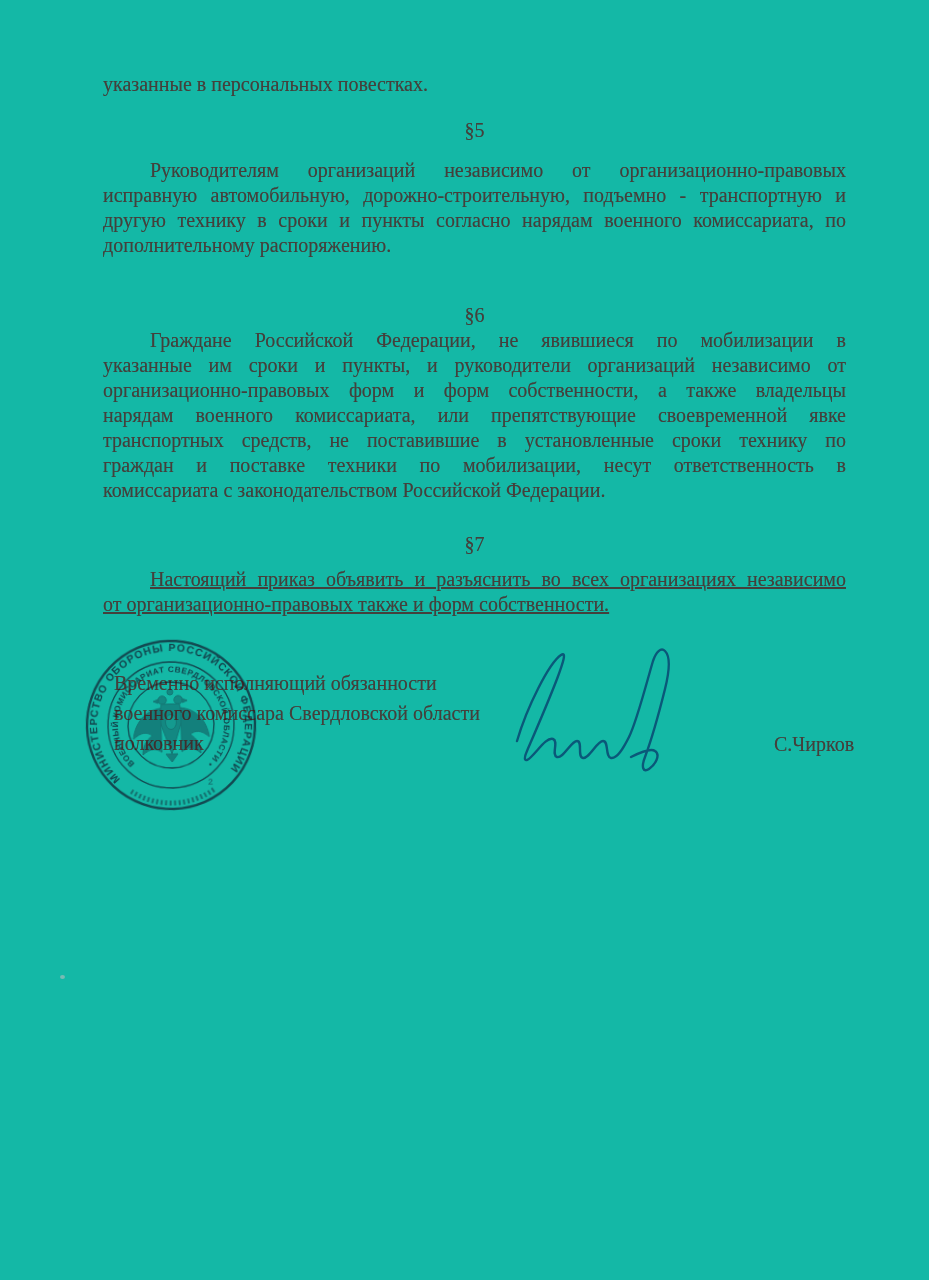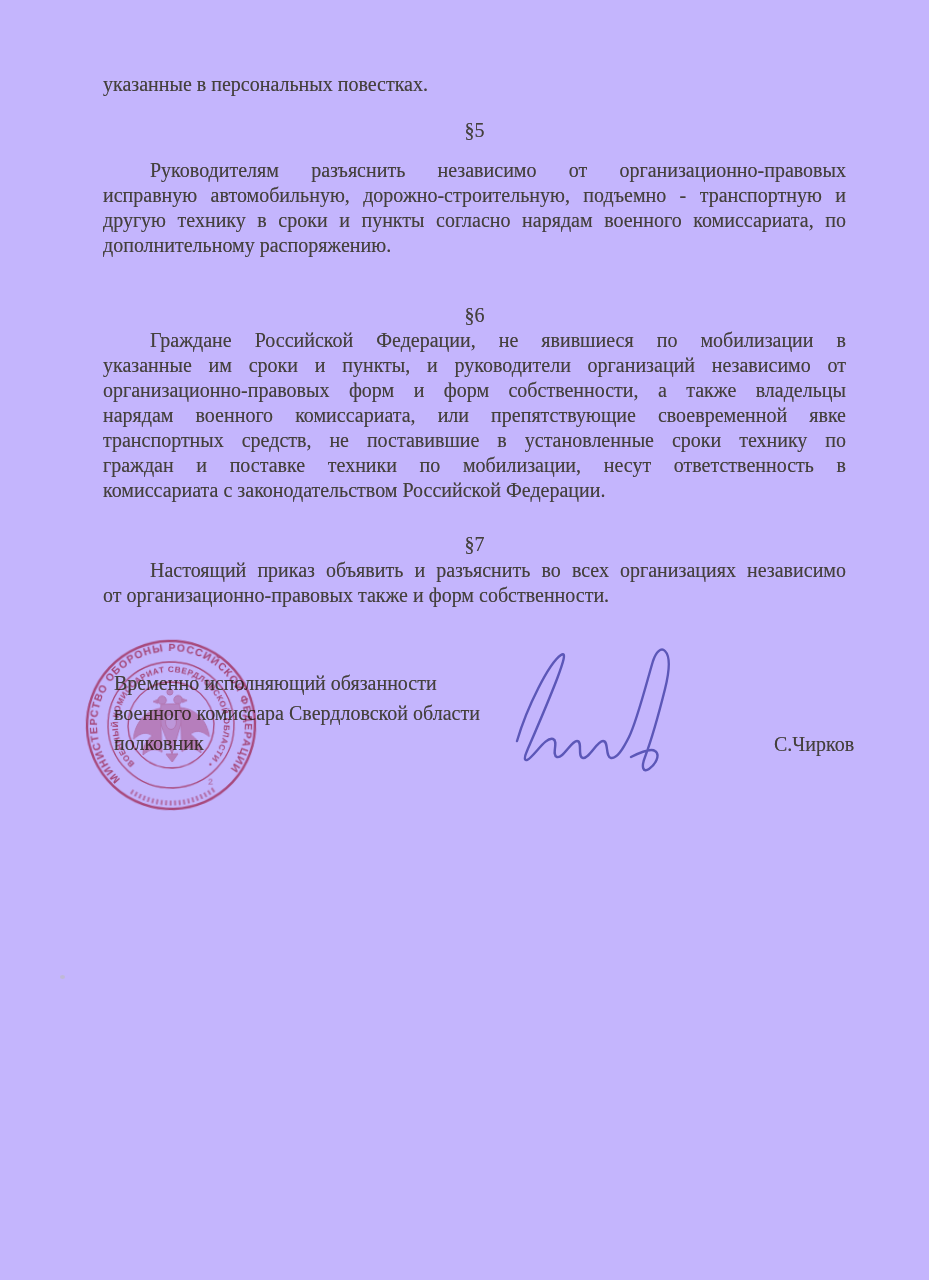--- a/index.html
+++ b/index.html
@@ -1,28 +1,28 @@
 <!DOCTYPE html>
 <html><head>
 <meta charset="utf-8">
 <style>
   html,body{margin:0;padding:0;background:#ffffff;}
   .page{
-    position:relative;width:929px;height:1280px;background:#c4b5fd;overflow:hidden;
+    position:relative;width:929px;height:1280px;background:#14b8a6;overflow:hidden;
     font-family:"Liberation Serif","DejaVu Serif",serif;
     color:#44403c;
     -webkit-font-smoothing:antialiased;
   }
   .txt{font-size:20px;line-height:25px;text-shadow:0 0 .6px rgba(70,66,60,.5);}
   .cont{position:absolute;left:103px;top:72px;width:743px;text-align:left;}
   .sec{position:absolute;left:103px;width:743px;}
   .sec-heading{text-align:center;line-height:25px;}
   .sec5{top:118px;} .sec5 .para{margin-top:15px;}
   .sec6{top:303px;} .sec6 .para{margin-top:0;}
-  .sec7{top:532px;} .sec7 .para{margin-top:1px;}
+  .sec7{top:532px;} .sec7 .para{margin-top:10px;text-decoration:underline;}
   .para .line{text-align:justify;text-align-last:justify;}
   .para .line.last{text-align-last:left;}
   .para .line.indent{text-indent:47px;}
   .sig-block{position:absolute;left:114px;top:668px;width:420px;z-index:2;}
   .sig-block .line{line-height:30px;text-align:left;}
   .signer-name{position:absolute;left:762px;top:732px;z-index:2;margin-left:12px;}
   .stamp-svg{position:absolute;left:82px;top:636px;width:178px;height:178px;z-index:3;
     mix-blend-mode:multiply;opacity:.88;filter:blur(.3px);transform:rotate(-2deg);}
   .stamp-ring-text{font-family:"Liberation Sans","DejaVu Sans",sans-serif;font-weight:bold;}
   .signature-svg{position:absolute;left:503px;top:645px;width:195px;height:135px;z-index:2;
@@ -33,21 +33,21 @@
 </head>
 <body>
 
 <div class="page">
 
   <div class="cont txt">указанные в персональных повестках.</div>
 
   <section class="sec sec5 txt">
     <div class="sec-heading">§5</div>
     <div class="para">
-        <div class="line indent">Руководителям разъяснить независимо от организационно-правовых</div>
+        <div class="line indent">Руководителям организаций независимо от организационно-правовых</div>
         <div class="line">исправную автомобильную, дорожно-строительную, подъемно - транспортную и</div>
         <div class="line">другую технику в сроки и пункты согласно нарядам военного комиссариата, по</div>
         <div class="line last">дополнительному распоряжению.</div>
       </div>
   </section>
 
   <section class="sec sec6 txt">
     <div class="sec-heading">§6</div>
     <div class="para">
         <div class="line indent">Граждане Российской Федерации, не явившиеся по мобилизации в</div>

